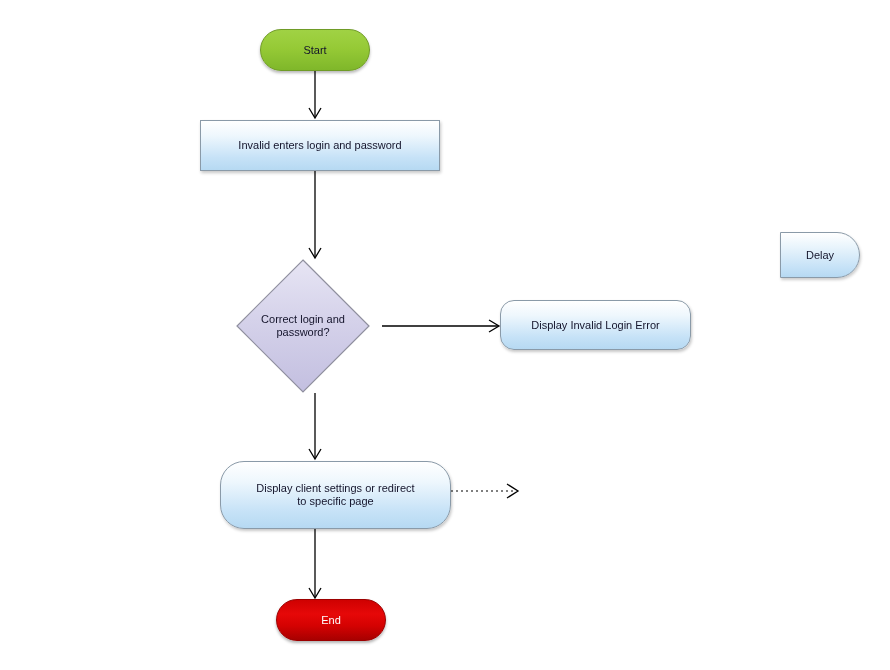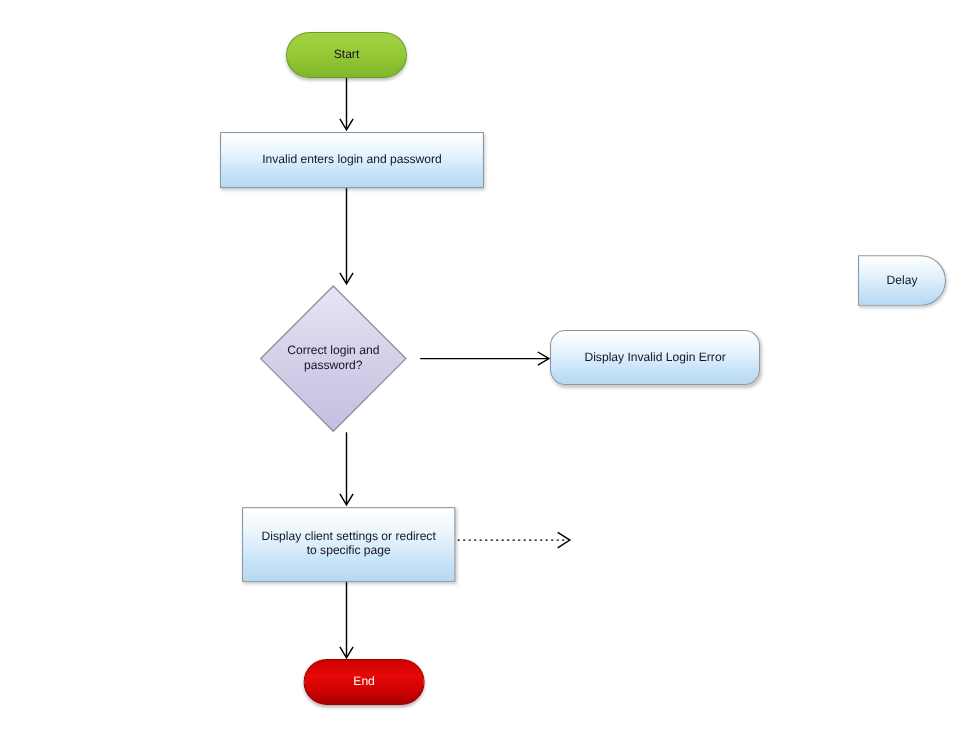--- a/index.html
+++ b/index.html
@@ -76,22 +76,23 @@
   #node-invalid-login {
     left: 500px;
     top: 300px;
     width: 191px;
     height: 50px;
     border-radius: 14px;
   }
   #node-display-settings {
     left: 220px;
     top: 461px;
-    width: 194px;
+    width: 231px;
     height: 68px;
+    border-radius: 24px;
   }
 
   
   #node-decision {
     left: 236px;
     top: 259px;
     width: 134px;
     height: 134px;
     background: transparent;
     border: none;

